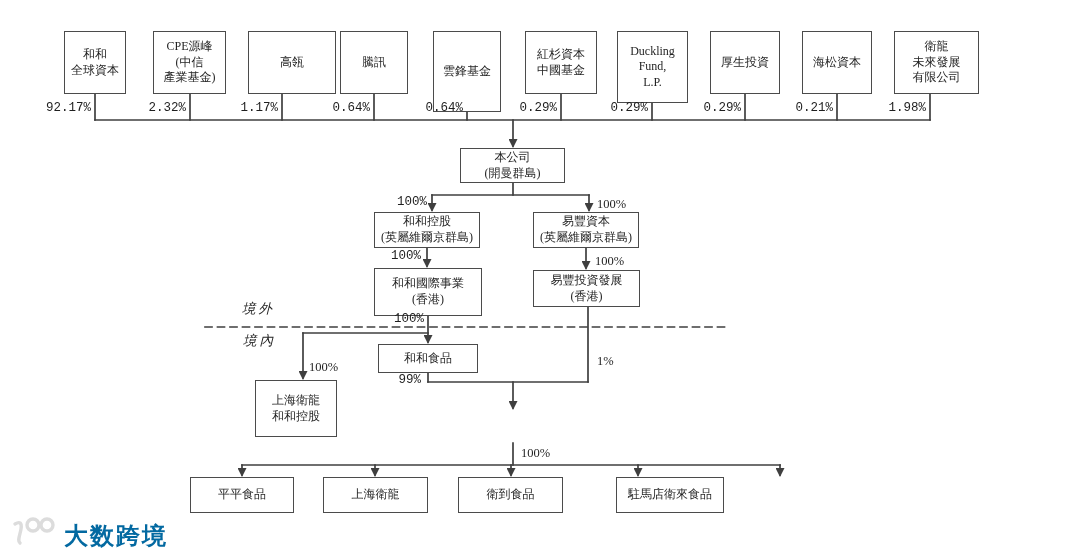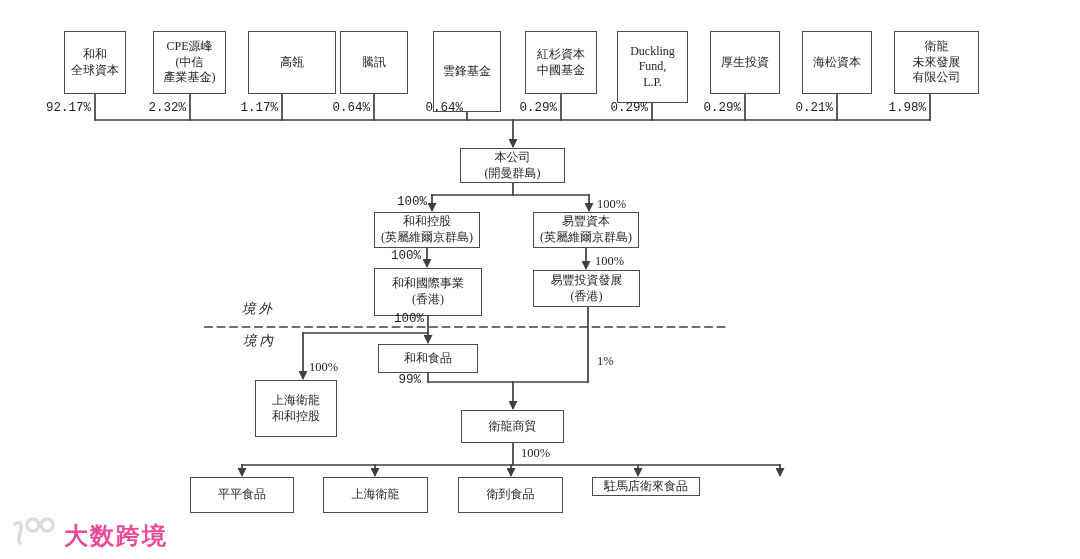--- a/index.html
+++ b/index.html
@@ -13,21 +13,21 @@
     display:flex;align-items:center;justify-content:center;text-align:center;
     font-size:12px;line-height:1.3;padding:1px;z-index:2;
   }
   .bx span{white-space:pre-line;display:block;}
   .pct{position:absolute;font-size:12.5px;z-index:3;line-height:1;}
   .pr{width:66px;text-align:right;font-family:Liberation Mono, monospace;}
   .region{position:absolute;font-size:13.5px;letter-spacing:3px;z-index:3;font-style:italic;}
   .watermark{position:absolute;left:8px;top:514px;display:flex;align-items:flex-end;gap:6px;z-index:4;}
   .wm-text{
     font-family:"Liberation Sans","DejaVu Sans",sans-serif;font-weight:bold;
-    font-size:24px;color:#ec4899;letter-spacing:2px;line-height:1;
+    font-size:24px;color:#0369a1;letter-spacing:2px;line-height:1;
   }
 </style>
 </head>
 <body>
 
 <div id="stage">
 
   <svg id="wires" viewBox="0 0 1080 559">
     <defs>
       <marker id="ah" viewBox="0 0 9 9" refX="7" refY="4.5" markerWidth="9" markerHeight="9" markerUnits="userSpaceOnUse" orient="auto">
@@ -149,23 +149,20 @@
       <span>易豐投資發展
 (香港)</span>
     </div>
   <div class="bx" style="left:378px;top:344px;width:100px;height:29px">
       <span>和和食品</span>
     </div>
   <div class="bx" style="left:255px;top:380px;width:82px;height:57px">
       <span>上海衛龍
 和和控股</span>
     </div>
-  <div class="bx" style="left:461px;top:410px;width:103px;height:33px">
-      <span>衛龍商貿</span>
-    </div>
 
   <div class="pct pr" style="left:361px;top:196px">100%</div>
   <div class="pct" style="left:597px;top:198px">100%</div>
   <div class="pct pr" style="left:355px;top:250px">100%</div>
   <div class="pct" style="left:595px;top:255px">100%</div>
   <div class="pct pr" style="left:358px;top:313px">100%</div>
   <div class="pct" style="left:309px;top:361px">100%</div>
   <div class="pct pr" style="left:355px;top:374px">99%</div>
   <div class="pct" style="left:597px;top:355px">1%</div>
   <div class="pct" style="left:521px;top:447px">100%</div>
@@ -175,21 +172,21 @@
 
   <div class="bx" style="left:190px;top:477px;width:104px;height:36px">
       <span>平平食品</span>
     </div>
   <div class="bx" style="left:323px;top:477px;width:105px;height:36px">
       <span>上海衛龍</span>
     </div>
   <div class="bx" style="left:458px;top:477px;width:105px;height:36px">
       <span>衛到食品</span>
     </div>
-  <div class="bx" style="left:592px;top:477px;width:108px;height:19px">
+  <div class="bx" style="left:616px;top:477px;width:108px;height:36px">
       <span>駐馬店衛來食品</span>
     </div>
 
   <div class="watermark">
     <svg width="50" height="34" viewBox="0 0 50 34">
       <g stroke="#dcdcdc" stroke-width="3.4" fill="none" stroke-linecap="round">
         <path d="M7,10 C12,7 14,9 13,15 C12,21 9,27 12,29"></path>
         <circle cx="25" cy="11" r="6"></circle>
         <circle cx="39" cy="11" r="6"></circle>
       </g>

